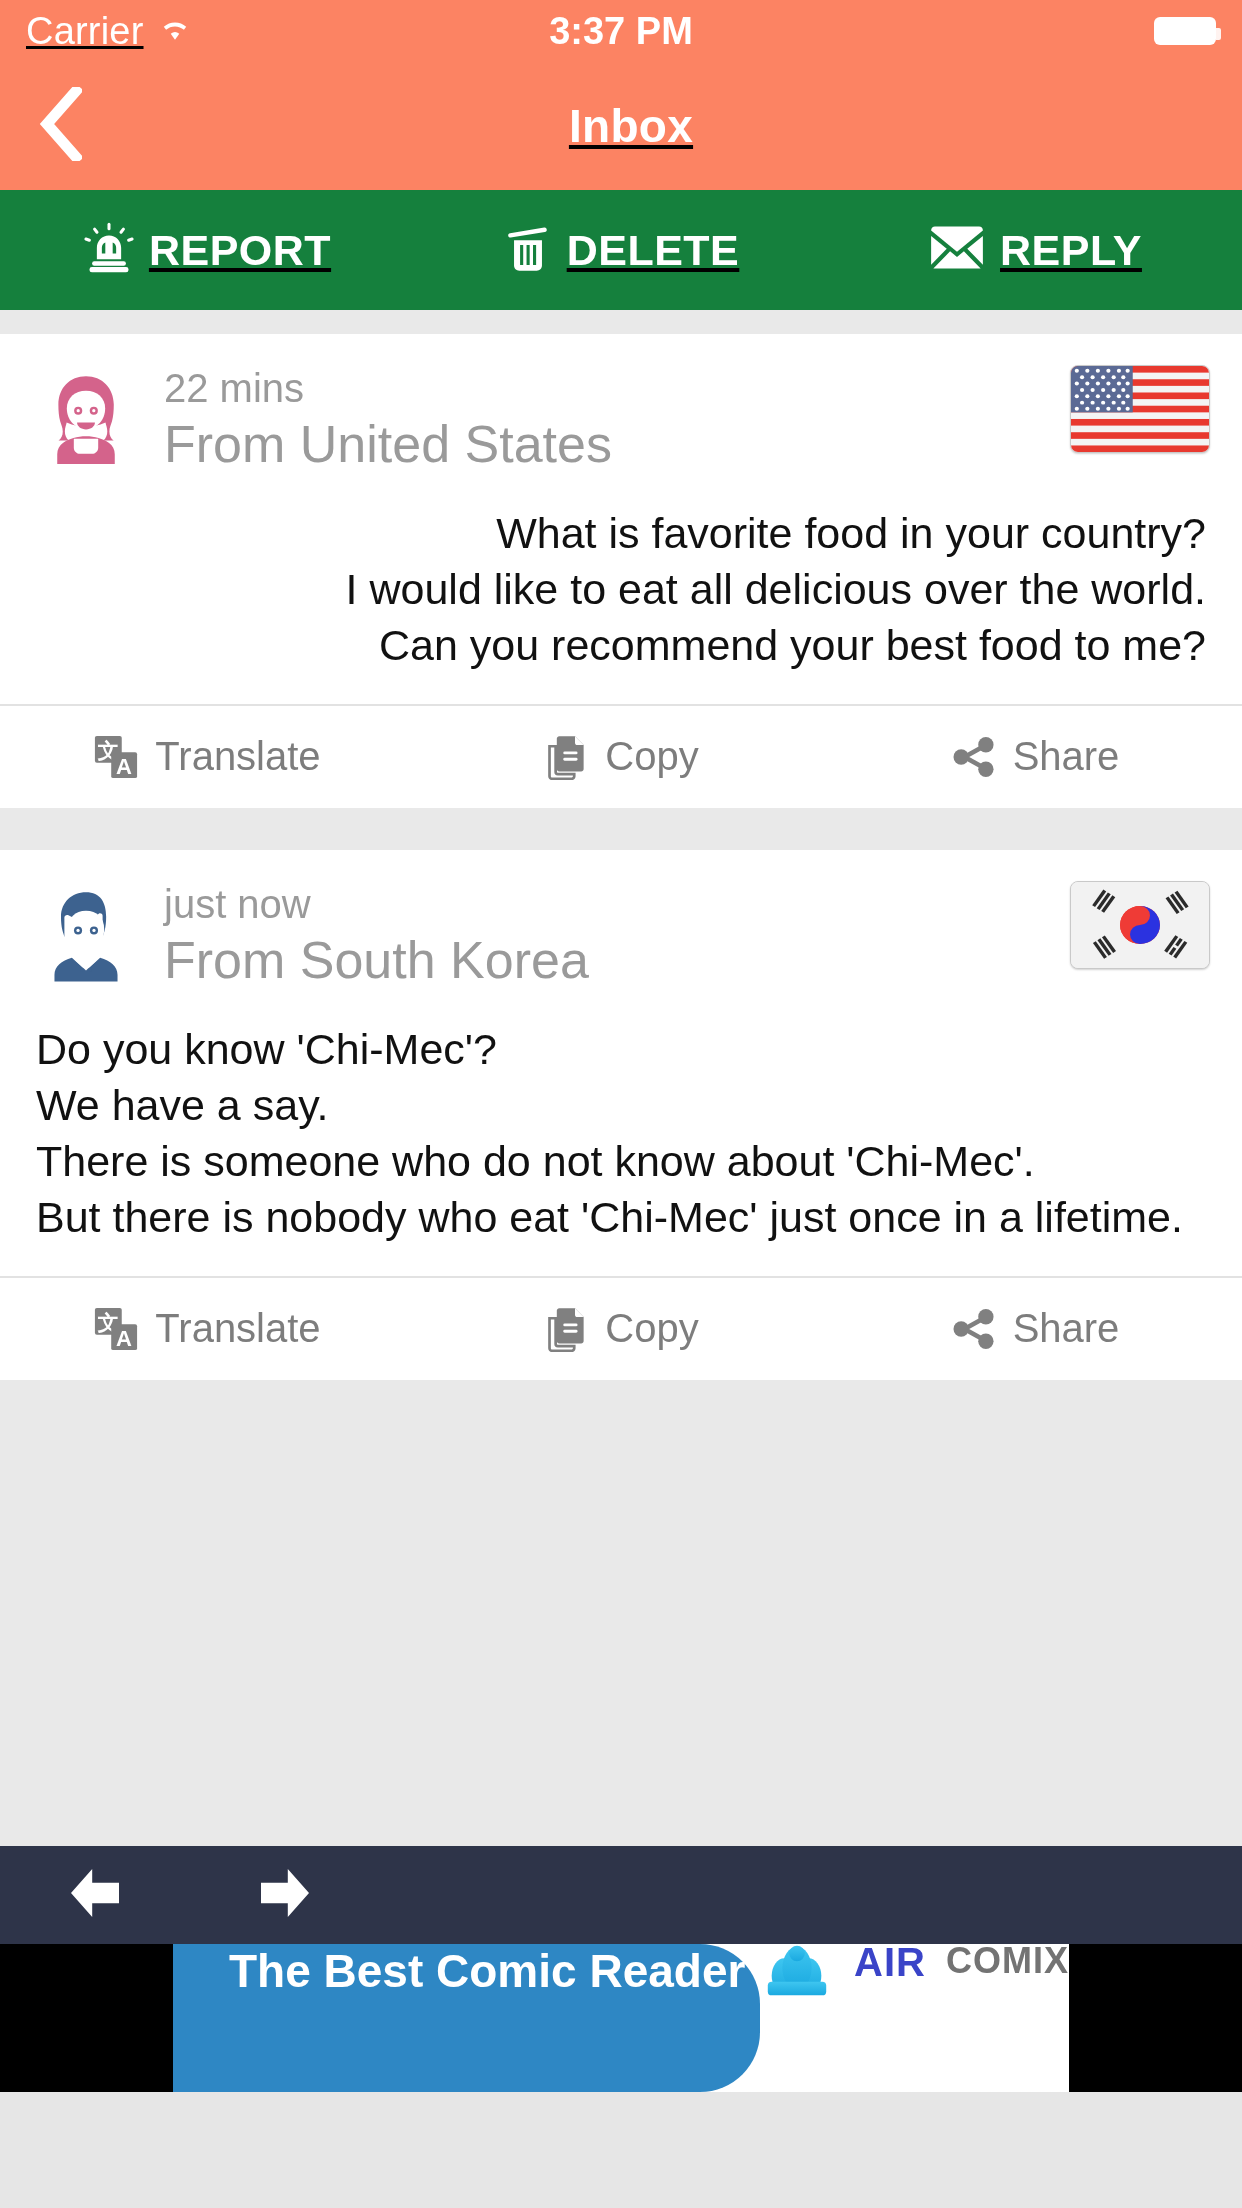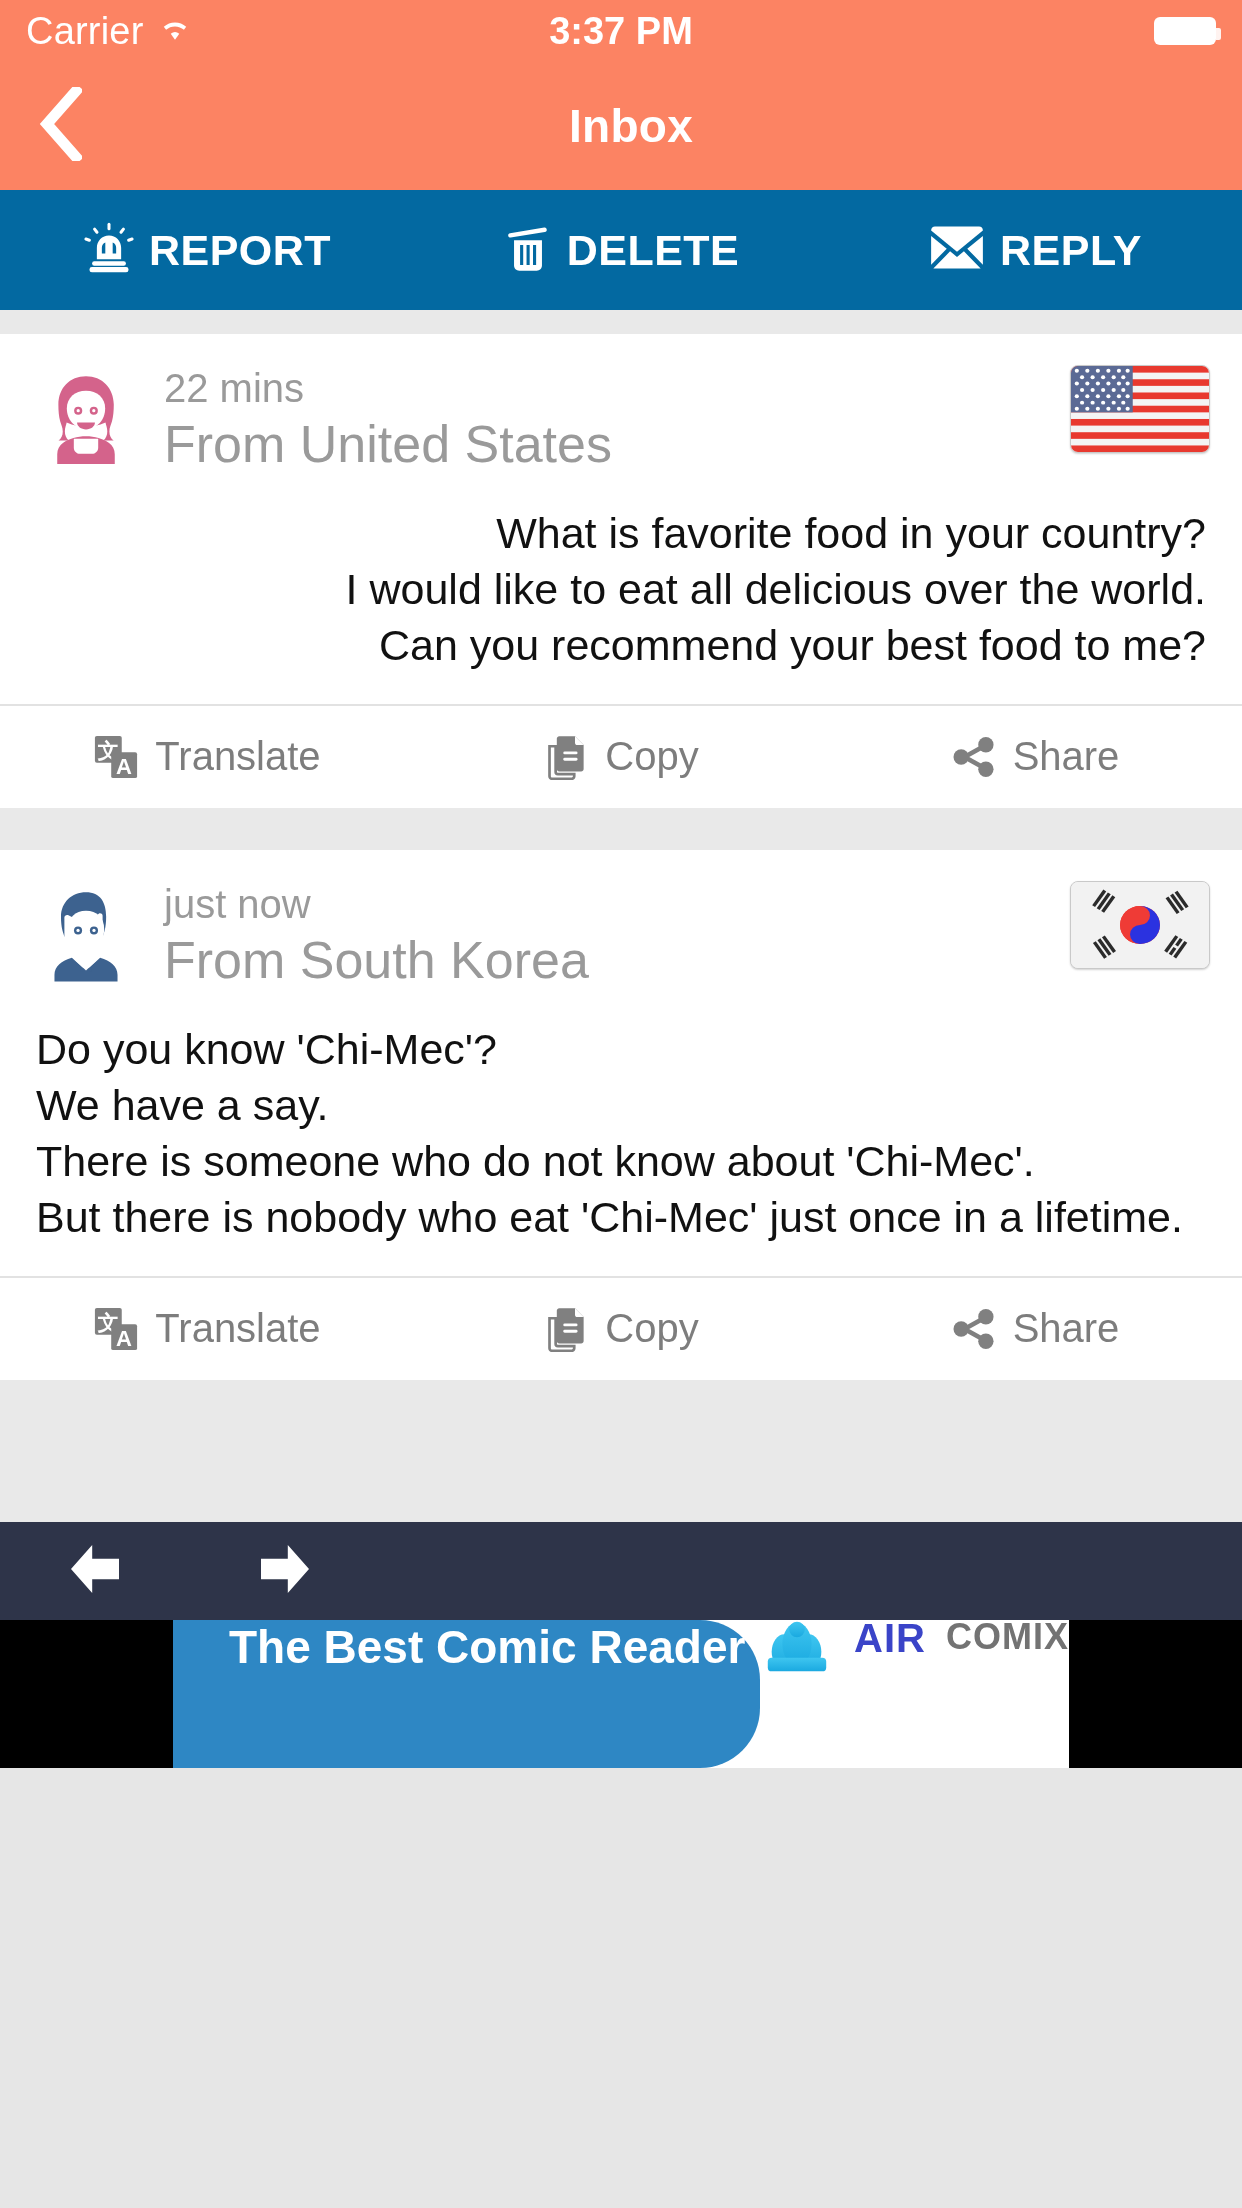--- a/index.html
+++ b/index.html
@@ -2,21 +2,21 @@
 <html><head>
 <meta charset="utf-8">
 <style>
   * { margin:0; padding:0; box-sizing:border-box; }
   html, body {
     width:1242px; height:2208px;
     font-family:"Liberation Sans", sans-serif;
     background:#e6e6e6;
     overflow:hidden;
   }
-  .screen { position:relative; width:1242px; height:1768px; background:#e9e9e9; }
+  .screen { position:relative; width:1242px; height:2092px; background:#e9e9e9;text-decoration:underline; }
 
   
   .statusbar{
     height:62px; background:#fc8363; color:#fff;
     display:flex; align-items:center; padding:0 26px;
     position:relative;
   }
   .sb-left{ display:flex; align-items:center; gap:14px; }
   .sb-carrier{ font-size:38px; letter-spacing:.2px; }
   .sb-time{
@@ -42,21 +42,21 @@
     position:absolute; left:24px; top:50%; transform:translateY(-50%);
     width:72px; height:80px; display:flex; align-items:center; justify-content:center;
   }
   .nav-title{
     width:100%; text-align:center; color:#fff;
     font-size:46px; font-weight:700; letter-spacing:.3px;padding-left:20px;
   }
 
   
   .toolbar{
-    height:120px; background:#0369a1;
+    height:120px; background:#15803d;
     display:flex; align-items:center;
   }
   .tb-btn{
     flex:1; display:flex; align-items:center; justify-content:center;
     gap:14px; color:#fff; height:100%;
   }
   .tb-btn .lbl{ font-size:43px; font-weight:700; letter-spacing:.5px; }
   .tb-ico{ display:block; }
 
   

